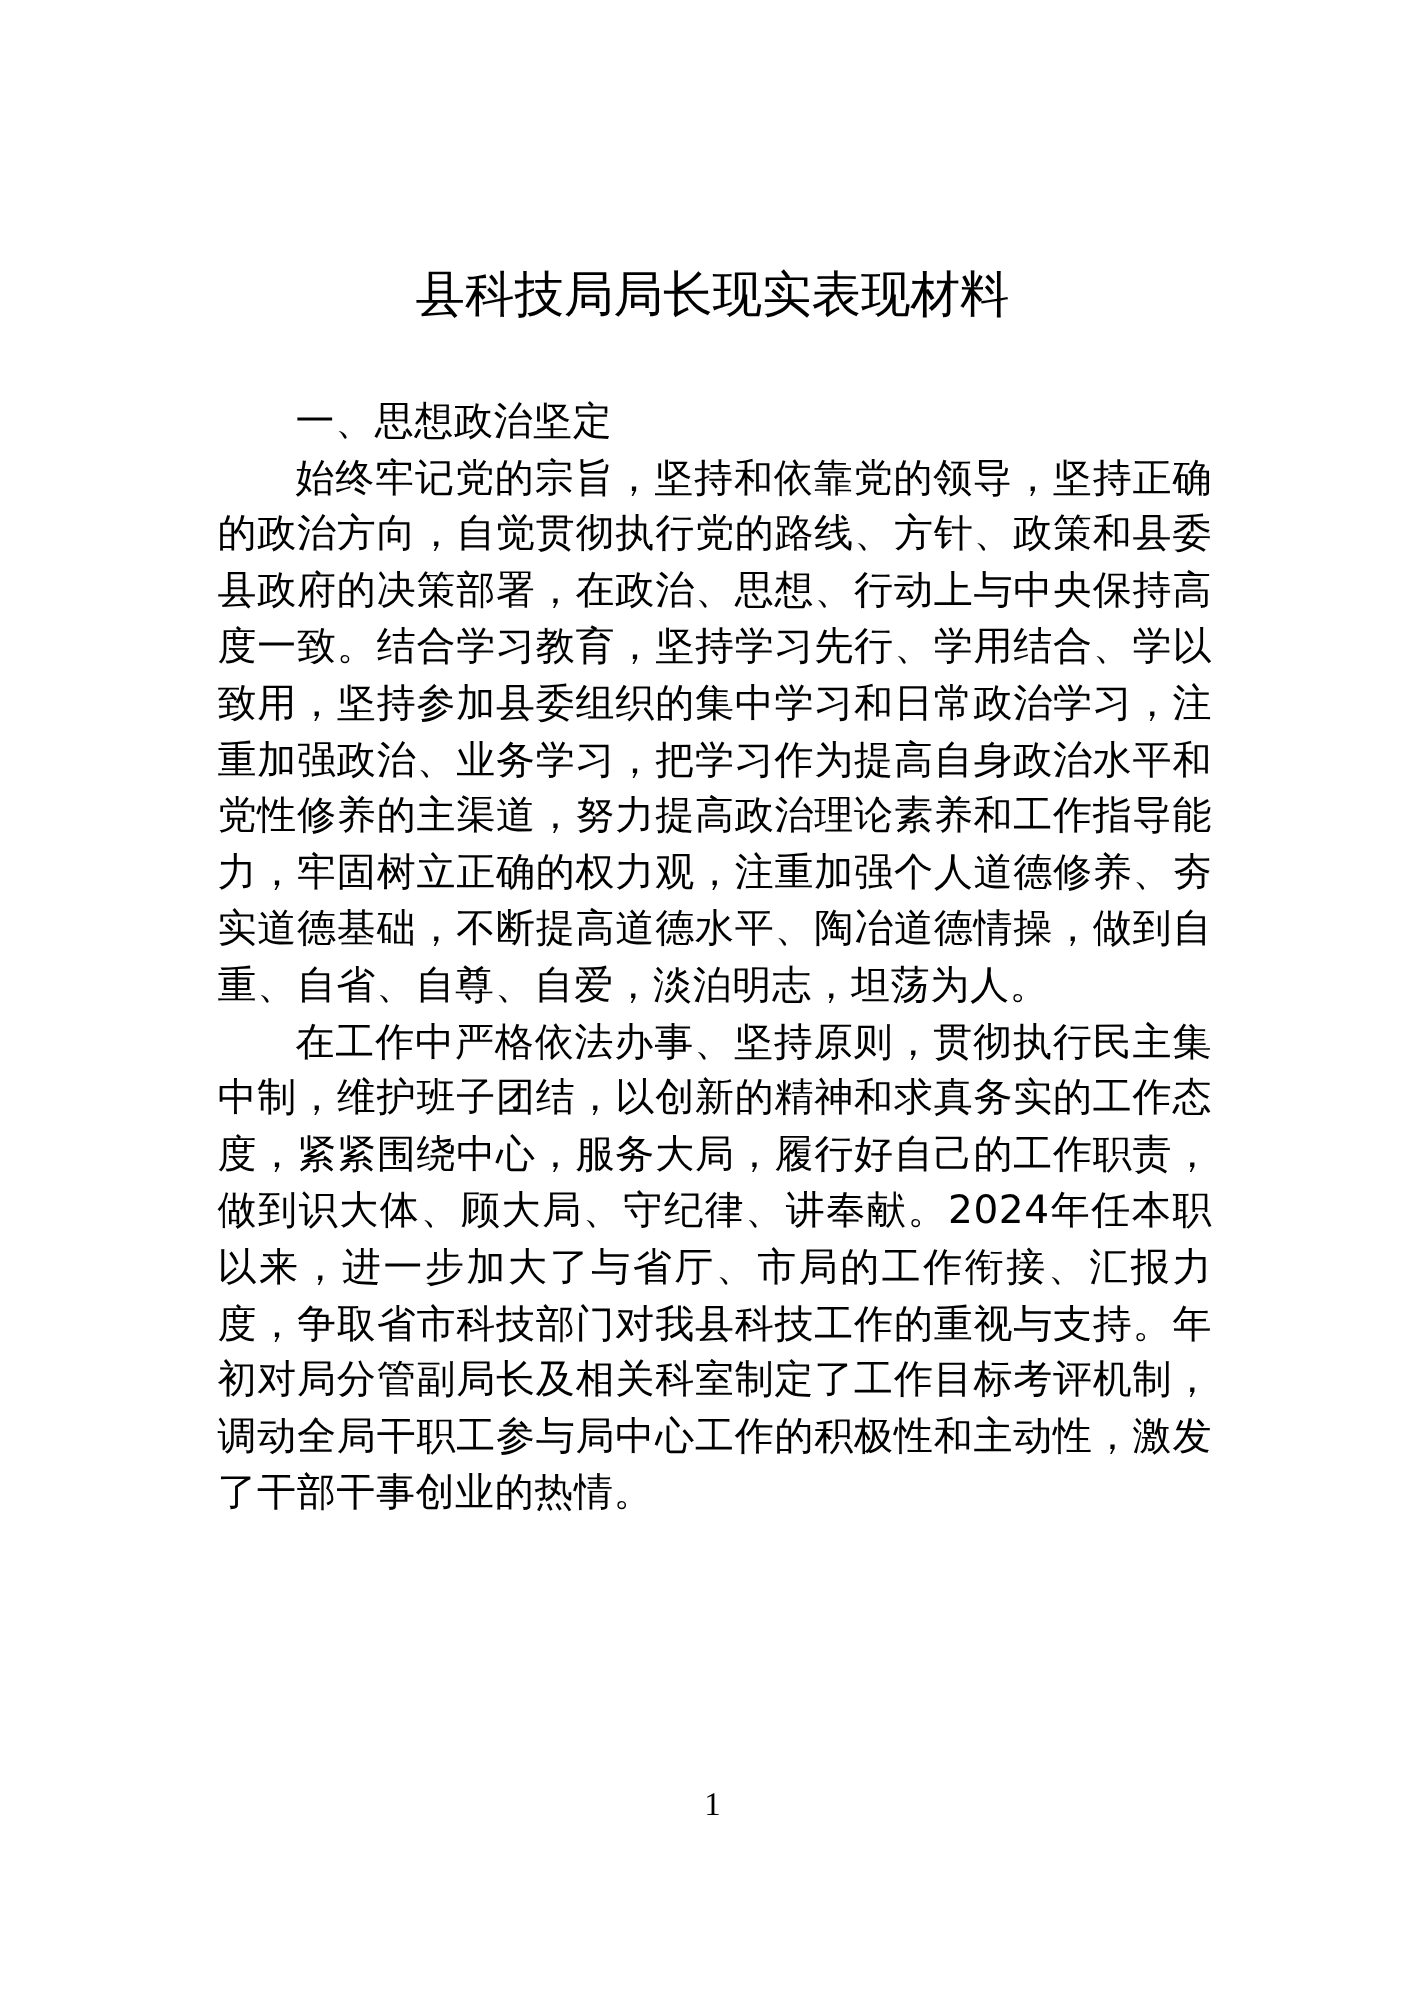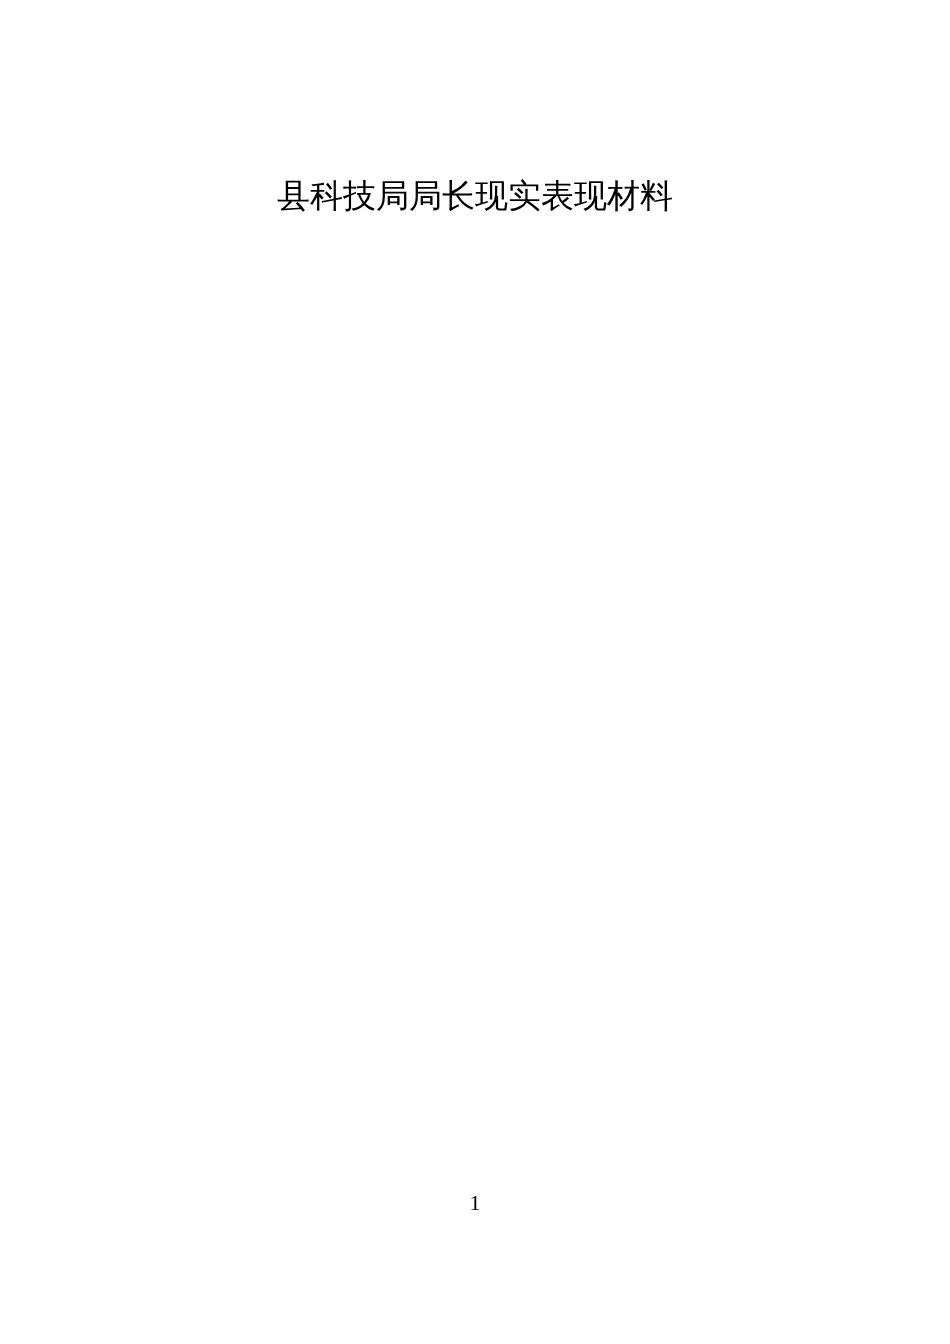--- a/index.html
+++ b/index.html
@@ -63,16 +63,19 @@
     line-height: 30px;
   }
 </style>
 </head>
 <body>
 
 <div class="page">
   <div class="doc-title">县科技局局长现实表现材料</div>
 
   <div class="body-text">
+    <p class="heading">一、思想政治坚定</p>
+    <p class="para">始终牢记党的宗旨，坚持和依靠党的领导，坚持正确的政治方向，自觉贯彻执行党的路线、方针、政策和县委县政府的决策部署，在政治、思想、行动上与中央保持高度一致。结合学习教育，坚持学习先行、学用结合、学以致用，坚持参加县委组织的集中学习和日常政治学习，注重加强政治、业务学习，把学习作为提高自身政治水平和党性修养的主渠道，努力提高政治理论素养和工作指导能力，牢固树立正确的权力观，注重加强个人道德修养、夯实道德基础，不断提高道德水平、陶冶道德情操，做到自重、自省、自尊、自爱，淡泊明志，坦荡为人。</p>
+    <p class="para">在工作中严格依法办事、坚持原则，贯彻执行民主集中制，维护班子团结，以创新的精神和求真务实的工作态度，紧紧围绕中心，服务大局，履行好自己的工作职责，做到识大体、顾大局、守纪律、讲奉献。2024年任本职以来，进一步加大了与省厅、市局的工作衔接、汇报力度，争取省市科技部门对我县科技工作的重视与支持。年初对局分管副局长及相关科室制定了工作目标考评机制，调动全局干职工参与局中心工作的积极性和主动性，激发了干部干事创业的热情。</p>
   </div>
 
   <div class="page-number">1</div>
 </div>
 
 </body></html>

